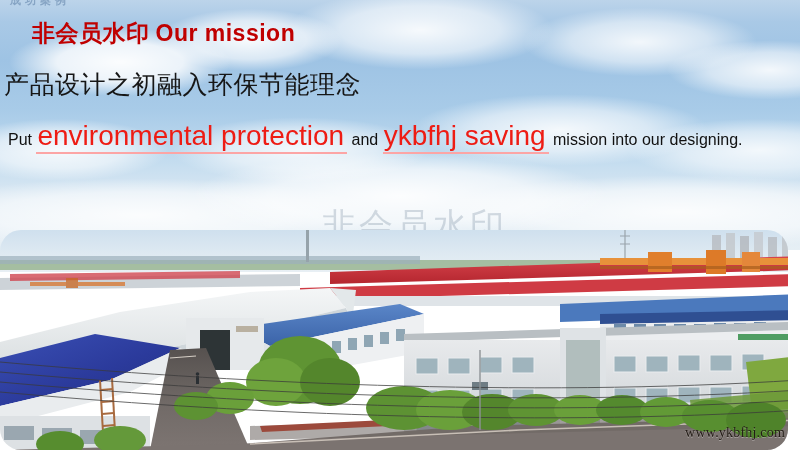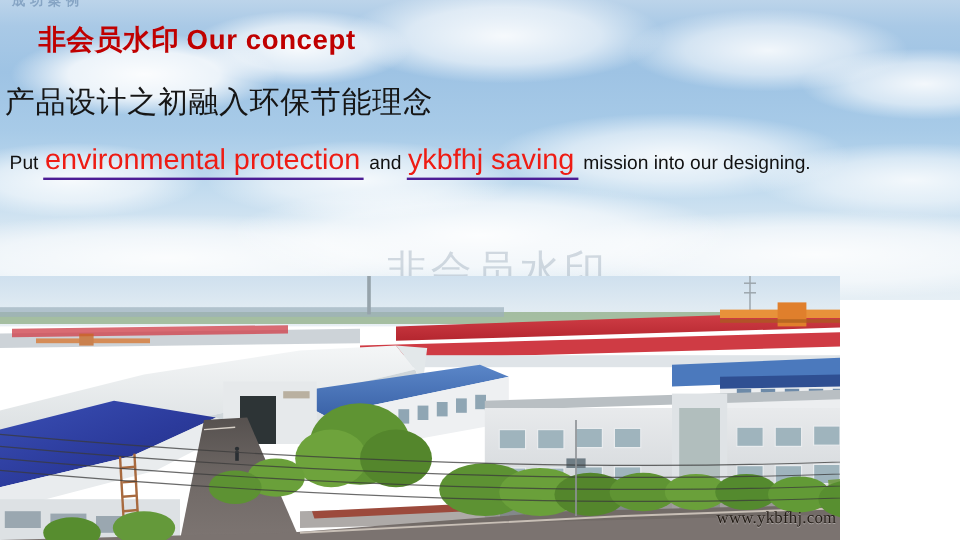--- a/index.html
+++ b/index.html
@@ -87,22 +87,22 @@
 
   .engline {
     position: absolute;
     left: 8px; top: 122px;
     font-size: 16px;
     color: #111111;
     white-space: nowrap;
   }
   .engline .hl {
     color: #ee1c14;
-    font-size: 24px;
-    border-bottom: 2px solid #4c1d95;
+    font-size: 28px;
+    border-bottom: 2px solid #fca5a5;
     padding: 0 3px 1px 1px;
     line-height: 1;
   }
   .engline .plain { font-size: 16px; }
 
   
   .watermark {
     position: absolute;
     left: 322px; top: 203px;
     font-size: 34px;
@@ -110,22 +110,23 @@
     color: rgba(120,140,160,.30);
     white-space: nowrap;
     pointer-events: none;
     text-decoration: underline;
   }
 
   
   .photo {
     position: absolute;
     left: 0; top: 230px;
-    width: 700px; height: 220px;
+    width: 788px; height: 220px;
     overflow: hidden;
+    border-radius: 21px;
   }
   .photo-svg { display: block; }
 
   .url-stamp {
     position: absolute;
     right: 3px; bottom: 9px;
     font-family: "Liberation Serif", "DejaVu Serif", serif;
     font-size: 14px;
     color: #231c16;
     text-shadow: 0 1px 0 rgba(255,255,255,.35);
@@ -137,21 +138,21 @@
 <body>
 
 <div id="stage">
 
   <div class="sky"></div>
   <div class="clouds"></div>
 
   <div class="cutoff-strip">成功案例</div>
 
   <div class="headline">
-    <span>非会员水印</span><span class="en">Our concept</span>
+    <span>非会员水印</span><span class="en">Our mission</span>
   </div>
 
   <div class="subline">产品设计之初融入环保节能理念</div>
 
   <div class="engline">
     <span class="plain">Put</span>
     <span class="hl">environmental protection</span>
     <span class="plain">and</span>
     <span class="hl">ykbfhj saving</span>
     <span class="plain">mission into our designing.</span>

